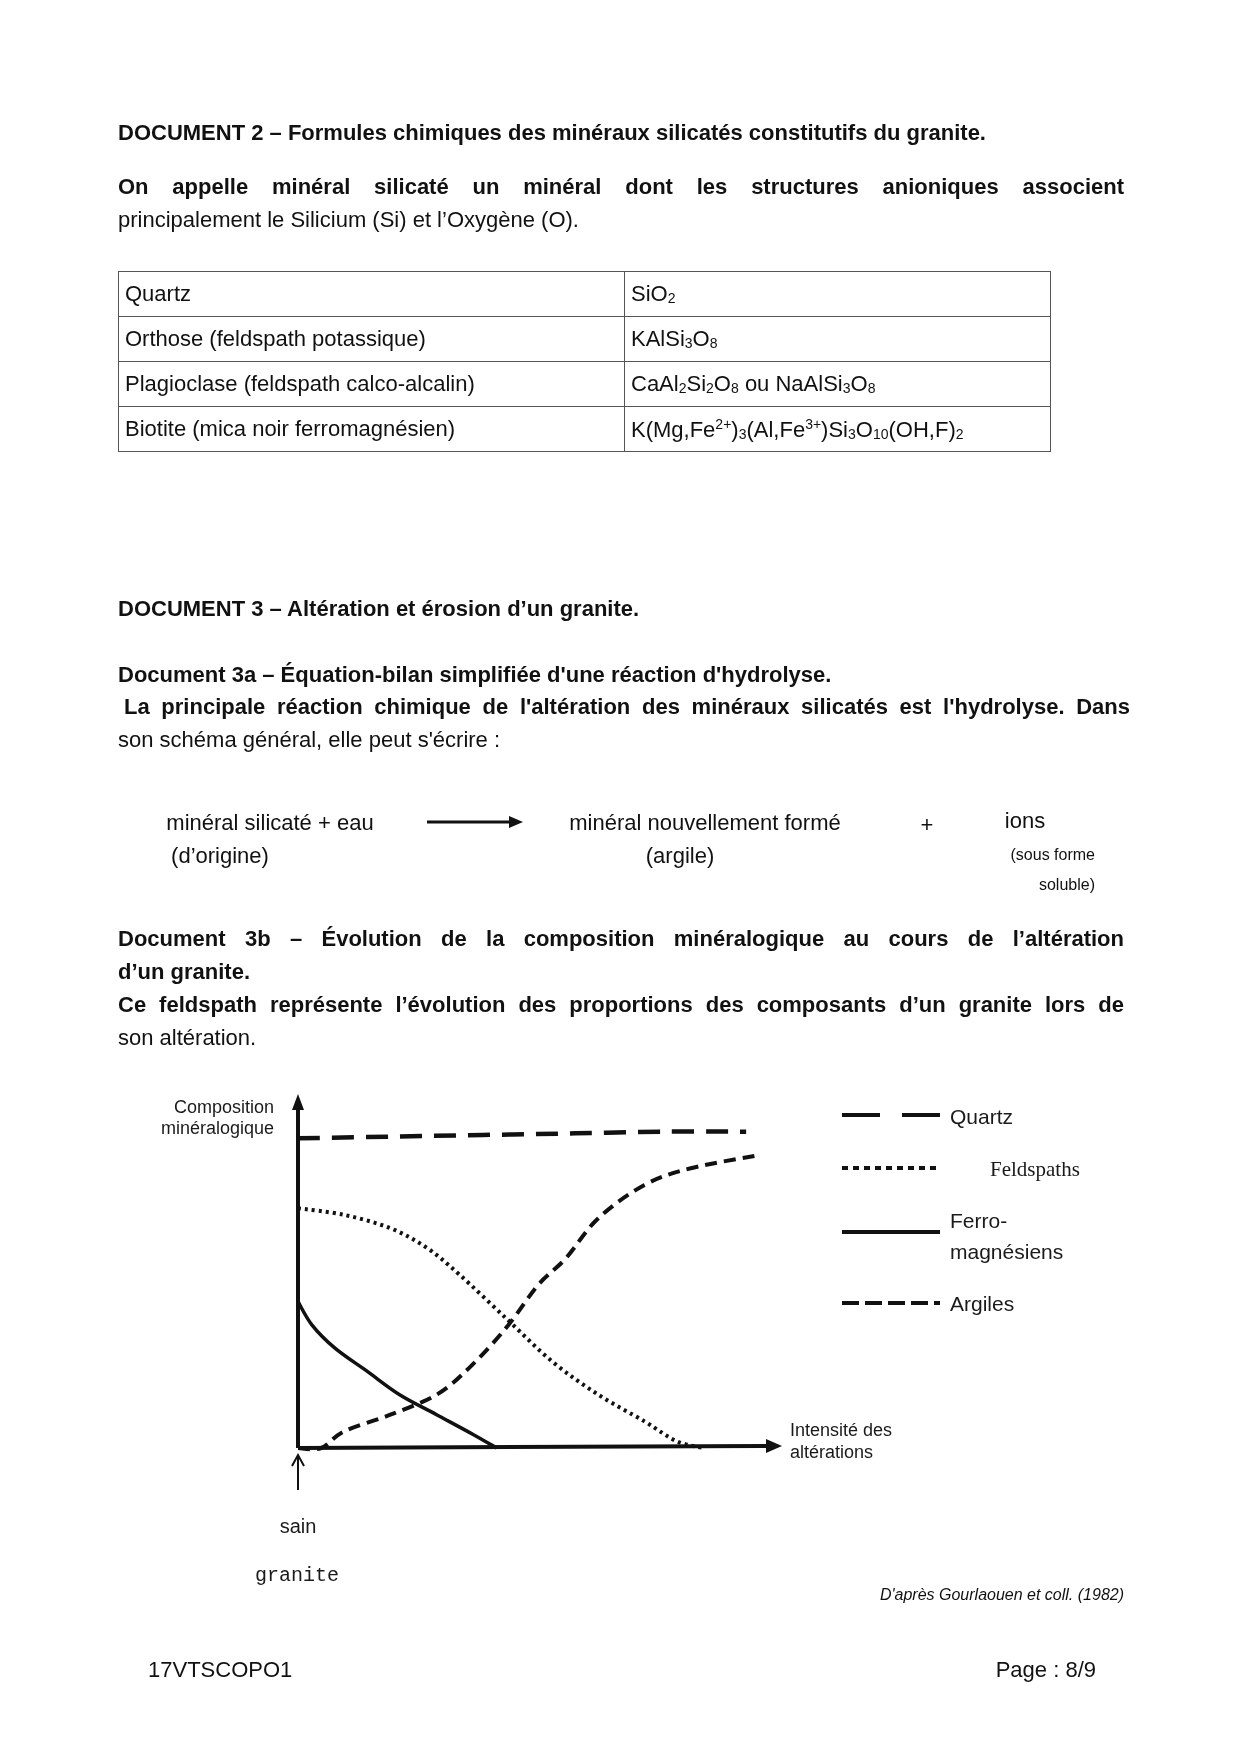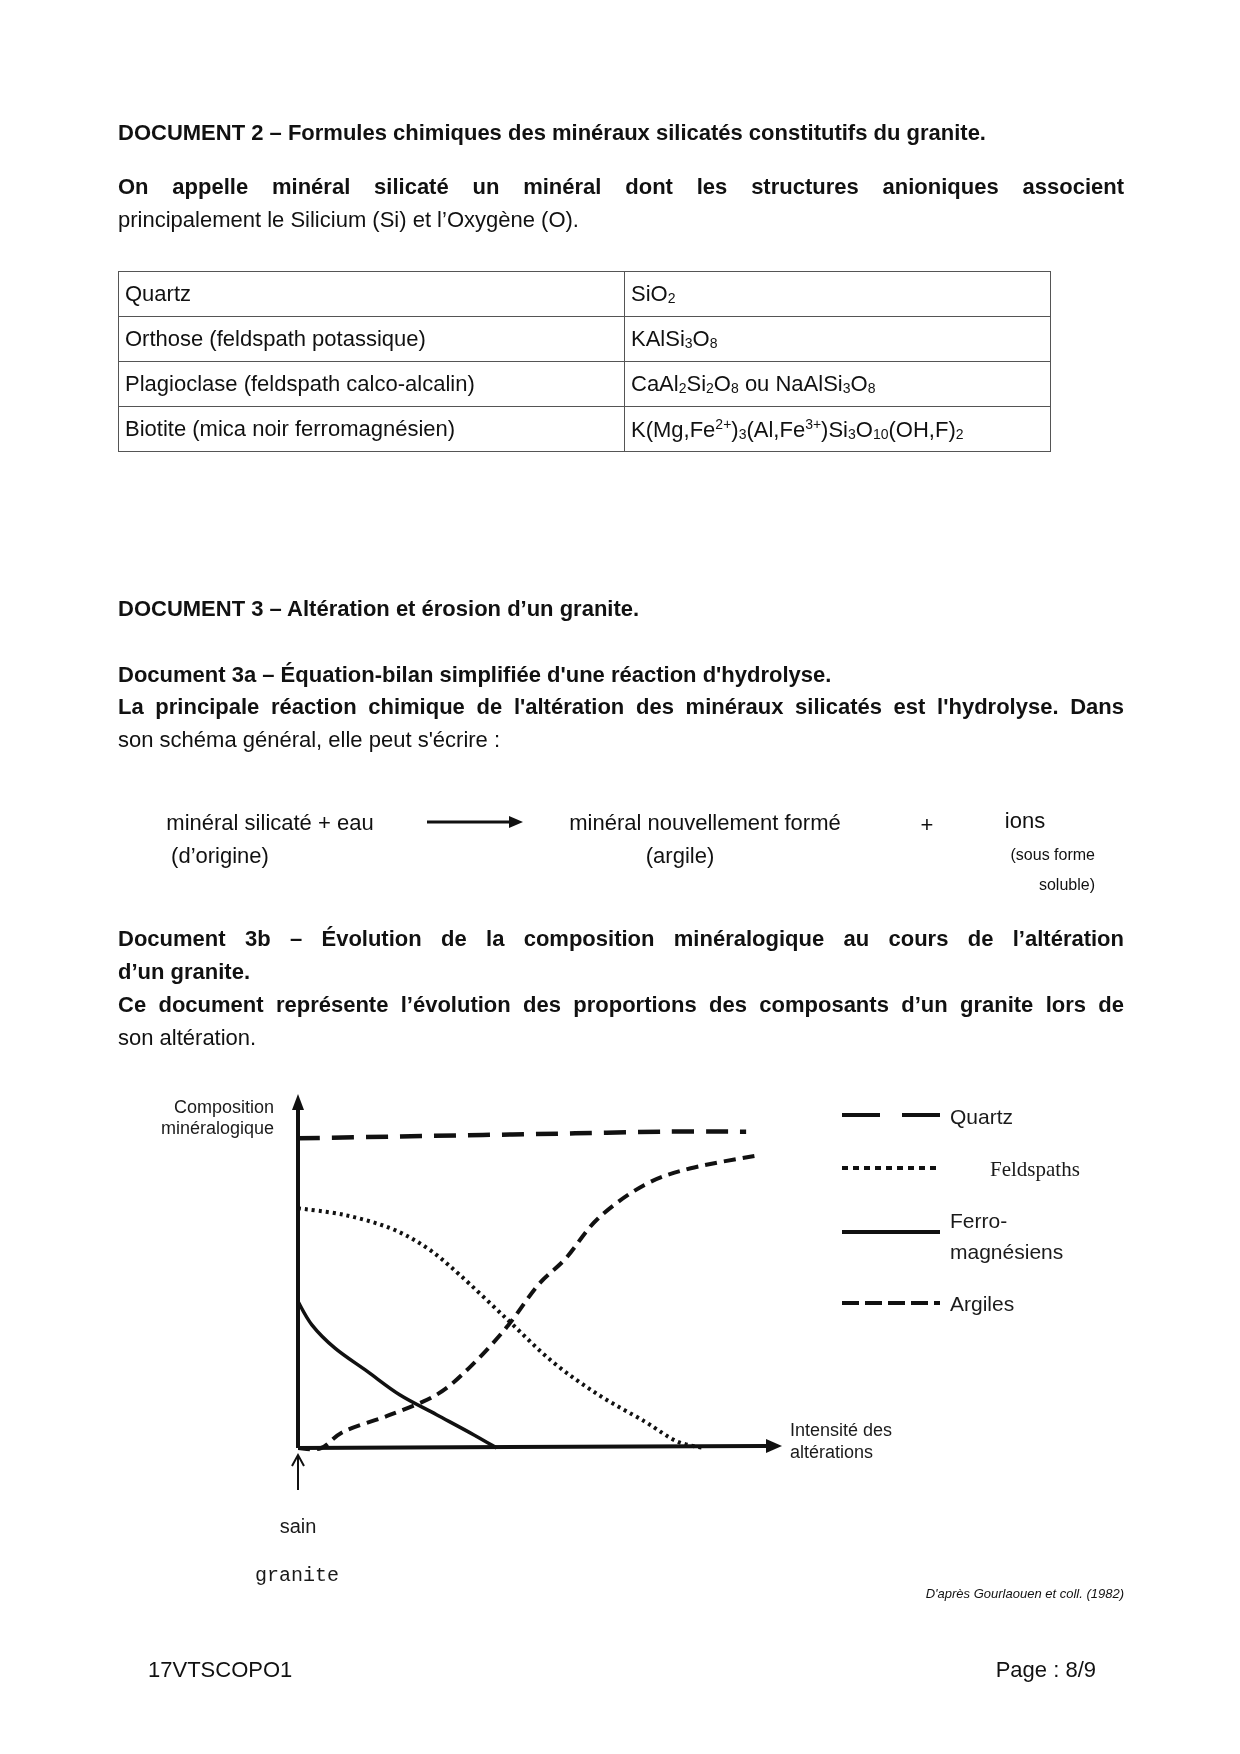--- a/index.html
+++ b/index.html
@@ -11,21 +11,21 @@
   .justify { text-align:justify; text-align-last:justify;font-weight:bold; }
   table.formulas { position:absolute; left:118px; top:271px; width:933px;
                    border-collapse:collapse; font-size:22px; }
   table.formulas td { border:1.5px solid #555; height:44px; padding:0 6px;
                       vertical-align:middle; }
   table.formulas td.c1 { width:493px; }
   .eq { font-size:22px; text-align:center; }
   .eq-small { font-size:16px; text-align:right; line-height:30px; }
   .legend-label { font-size:21px; color:#1a1a1a; line-height:31px; }
   .axis-label { font-size:18px; color:#1a1a1a; line-height:21px; }
-  .source { font-size:13px; font-style:italic; }
+  .source { font-size:16px; font-style:italic; }
   .footer { font-size:22px; }
 </style>
 </head>
 <body>
 
 <div class="abs h-bold" style="left:118px; top:120px;">DOCUMENT 2 – Formules chimiques des minéraux silicatés constitutifs du granite.</div>
 <div class="abs txt justify" style="left:118px; top:170px; width:1006px;">On appelle minéral silicaté un minéral dont les structures anioniques associent</div>
 <div class="abs txt" style="left:118px; top:203px;">principalement le Silicium (Si) et l’Oxygène (O).</div>
 
 <table class="formulas">
@@ -44,39 +44,39 @@
       </tr>
       <tr>
         <td class="c1">Biotite (mica noir ferromagnésien)</td>
         <td>K(Mg,Fe<sup style="font-size: 14px; vertical-align: 8px;">2+</sup>)<sub style="font-size: 14px; vertical-align: -2px;">3</sub>(Al,Fe<sup style="font-size: 14px; vertical-align: 8px;">3+</sup>)Si<sub style="font-size: 14px; vertical-align: -2px;">3</sub>O<sub style="font-size: 14px; vertical-align: -2px;">10</sub>(OH,F)<sub style="font-size: 14px; vertical-align: -2px;">2</sub></td>
       </tr>
     </tbody>
 </table>
 
 <div class="abs h-bold" style="left:118px; top:596px;">DOCUMENT 3 – Altération et érosion d’un granite.</div>
 <div class="abs h-bold" style="left:118px; top:662px;">Document 3a – Équation-bilan simplifiée d'une réaction d'hydrolyse.</div>
-<div class="abs txt justify" style="left:118px; top:690px; width:1006px;">La principale réaction chimique de l'altération des minéraux silicatés est l'hydrolyse. Dans</div>
+<div class="abs txt justify" style="left:124px; top:690px; width:1006px;">La principale réaction chimique de l'altération des minéraux silicatés est l'hydrolyse. Dans</div>
 <div class="abs txt" style="left:118px; top:723px;">son schéma général, elle peut s'écrire :</div>
 
 <div class="abs eq" style="left:140px; top:810px; width:260px;">minéral silicaté + eau</div>
 <div class="abs eq" style="left:140px; top:843px; width:160px;">(d’origine)</div>
 <svg class="abs" style="left:425px; top:812px;" width="100" height="20">
   <line x1="2" y1="10" x2="86" y2="10" stroke="#111" stroke-width="3"></line>
   <polygon points="84,4 98,10 84,16" fill="#111"></polygon>
 </svg>
 <div class="abs eq" style="left:540px; top:810px; width:330px;">minéral nouvellement formé</div>
 <div class="abs eq" style="left:590px; top:843px; width:180px;">(argile)</div>
 <div class="abs eq" style="left:912px; top:812px; width:30px;">+</div>
 <div class="abs eq" style="left:960px; top:808px; width:130px;">ions</div>
 <div class="abs eq-small" style="left:955px; top:840px; width:140px;">(sous forme</div>
 <div class="abs eq-small" style="left:955px; top:870px; width:140px;">soluble)</div>
 
 <div class="abs h-bold justify" style="left:118px; top:926px; width:1006px;">Document 3b – Évolution de la composition minéralogique au cours de l’altération</div>
 <div class="abs h-bold" style="left:118px; top:959px;">d’un granite.</div>
-<div class="abs txt justify" style="left:118px; top:988px; width:1006px;">Ce document représente l’évolution des proportions des composants d’un granite lors de</div>
+<div class="abs txt justify" style="left:118px; top:988px; width:1006px;">Ce feldspath représente l’évolution des proportions des composants d’un granite lors de</div>
 <div class="abs txt" style="left:118px; top:1021px;">son altération.</div>
 
 <div class="abs axis-label" style="left:140px; top:1097px; width:134px; text-align:right;">Composition</div>
 <div class="abs axis-label" style="left:140px; top:1118px; width:134px; text-align:right;">minéralogique</div>
 <div class="abs axis-label" style="left:790px; top:1420px;">Intensité des</div>
 <div class="abs axis-label" style="left:790px; top:1442px;">altérations</div>
 <div class="abs axis-label" style="left:255px; top:1564px; width:86px; text-align:left; font-size:20px; line-height:24px;font-family:Liberation Mono, monospace;">granite</div>
 <div class="abs axis-label" style="left:255px; top:1514px; width:86px; text-align:center; font-size:20px; line-height:24px;">sain</div>
 
 <svg id="chart" class="abs" style="left:0; top:0;" width="1240" height="1754">

